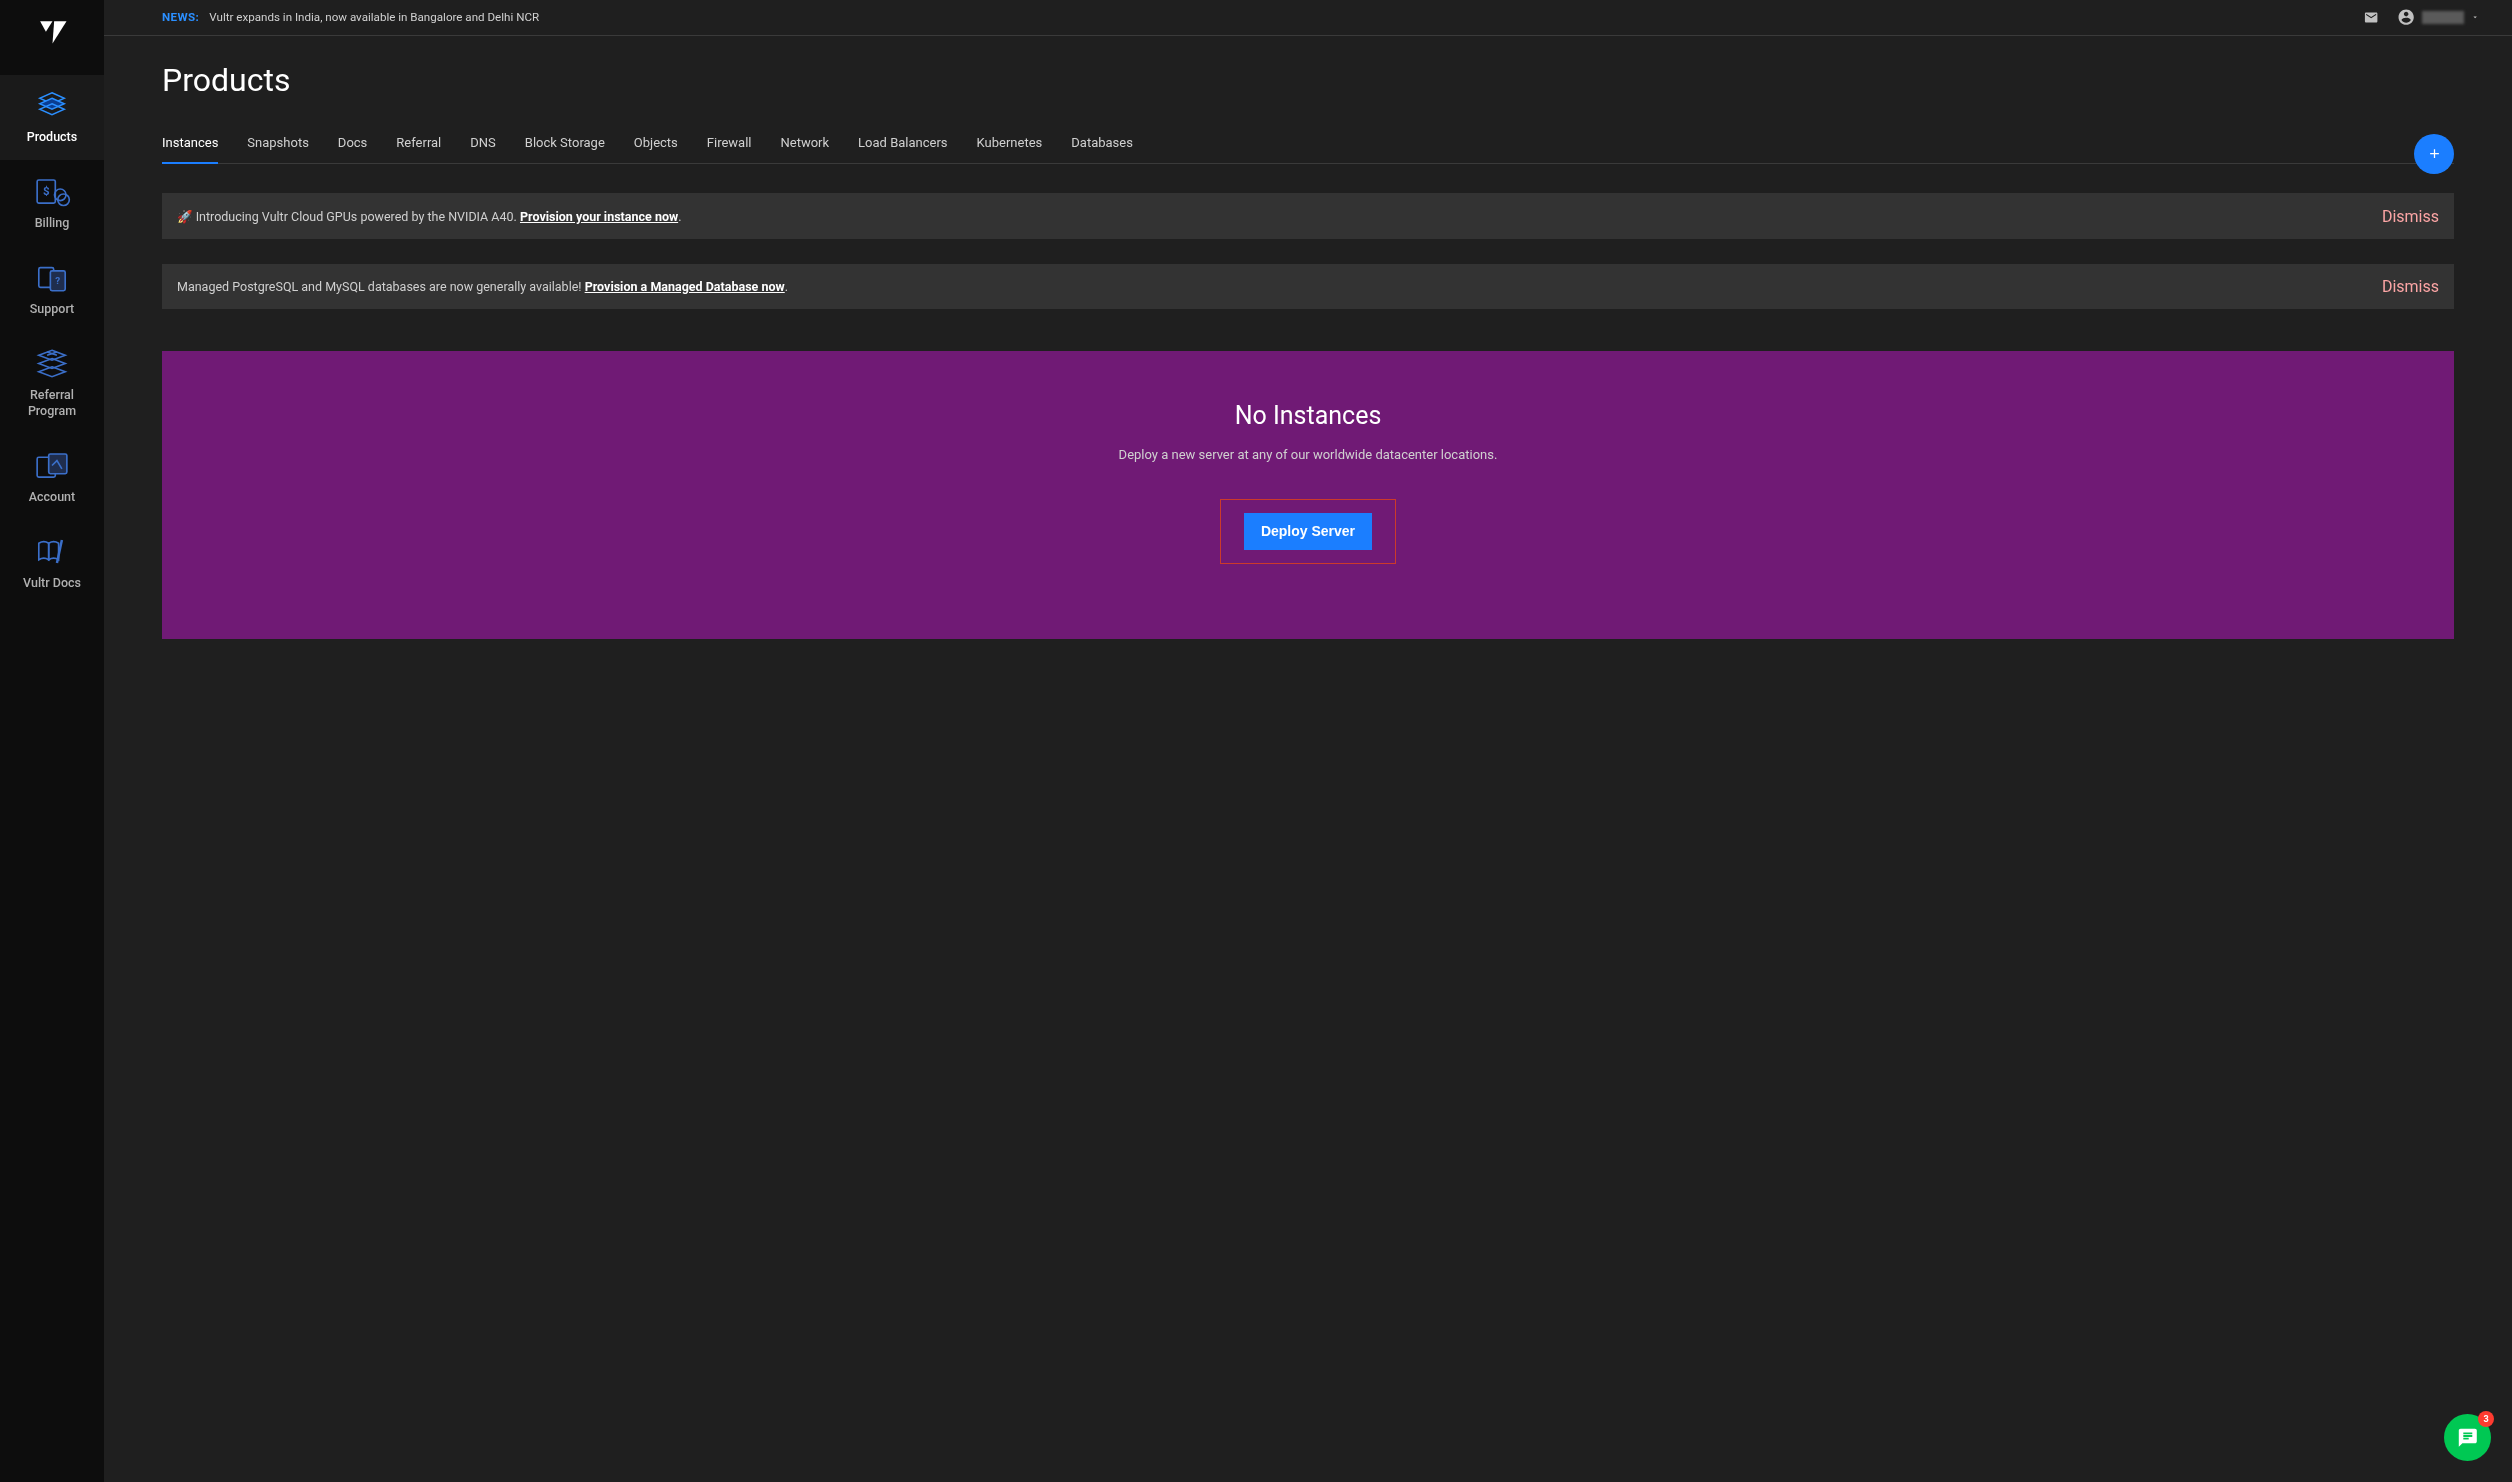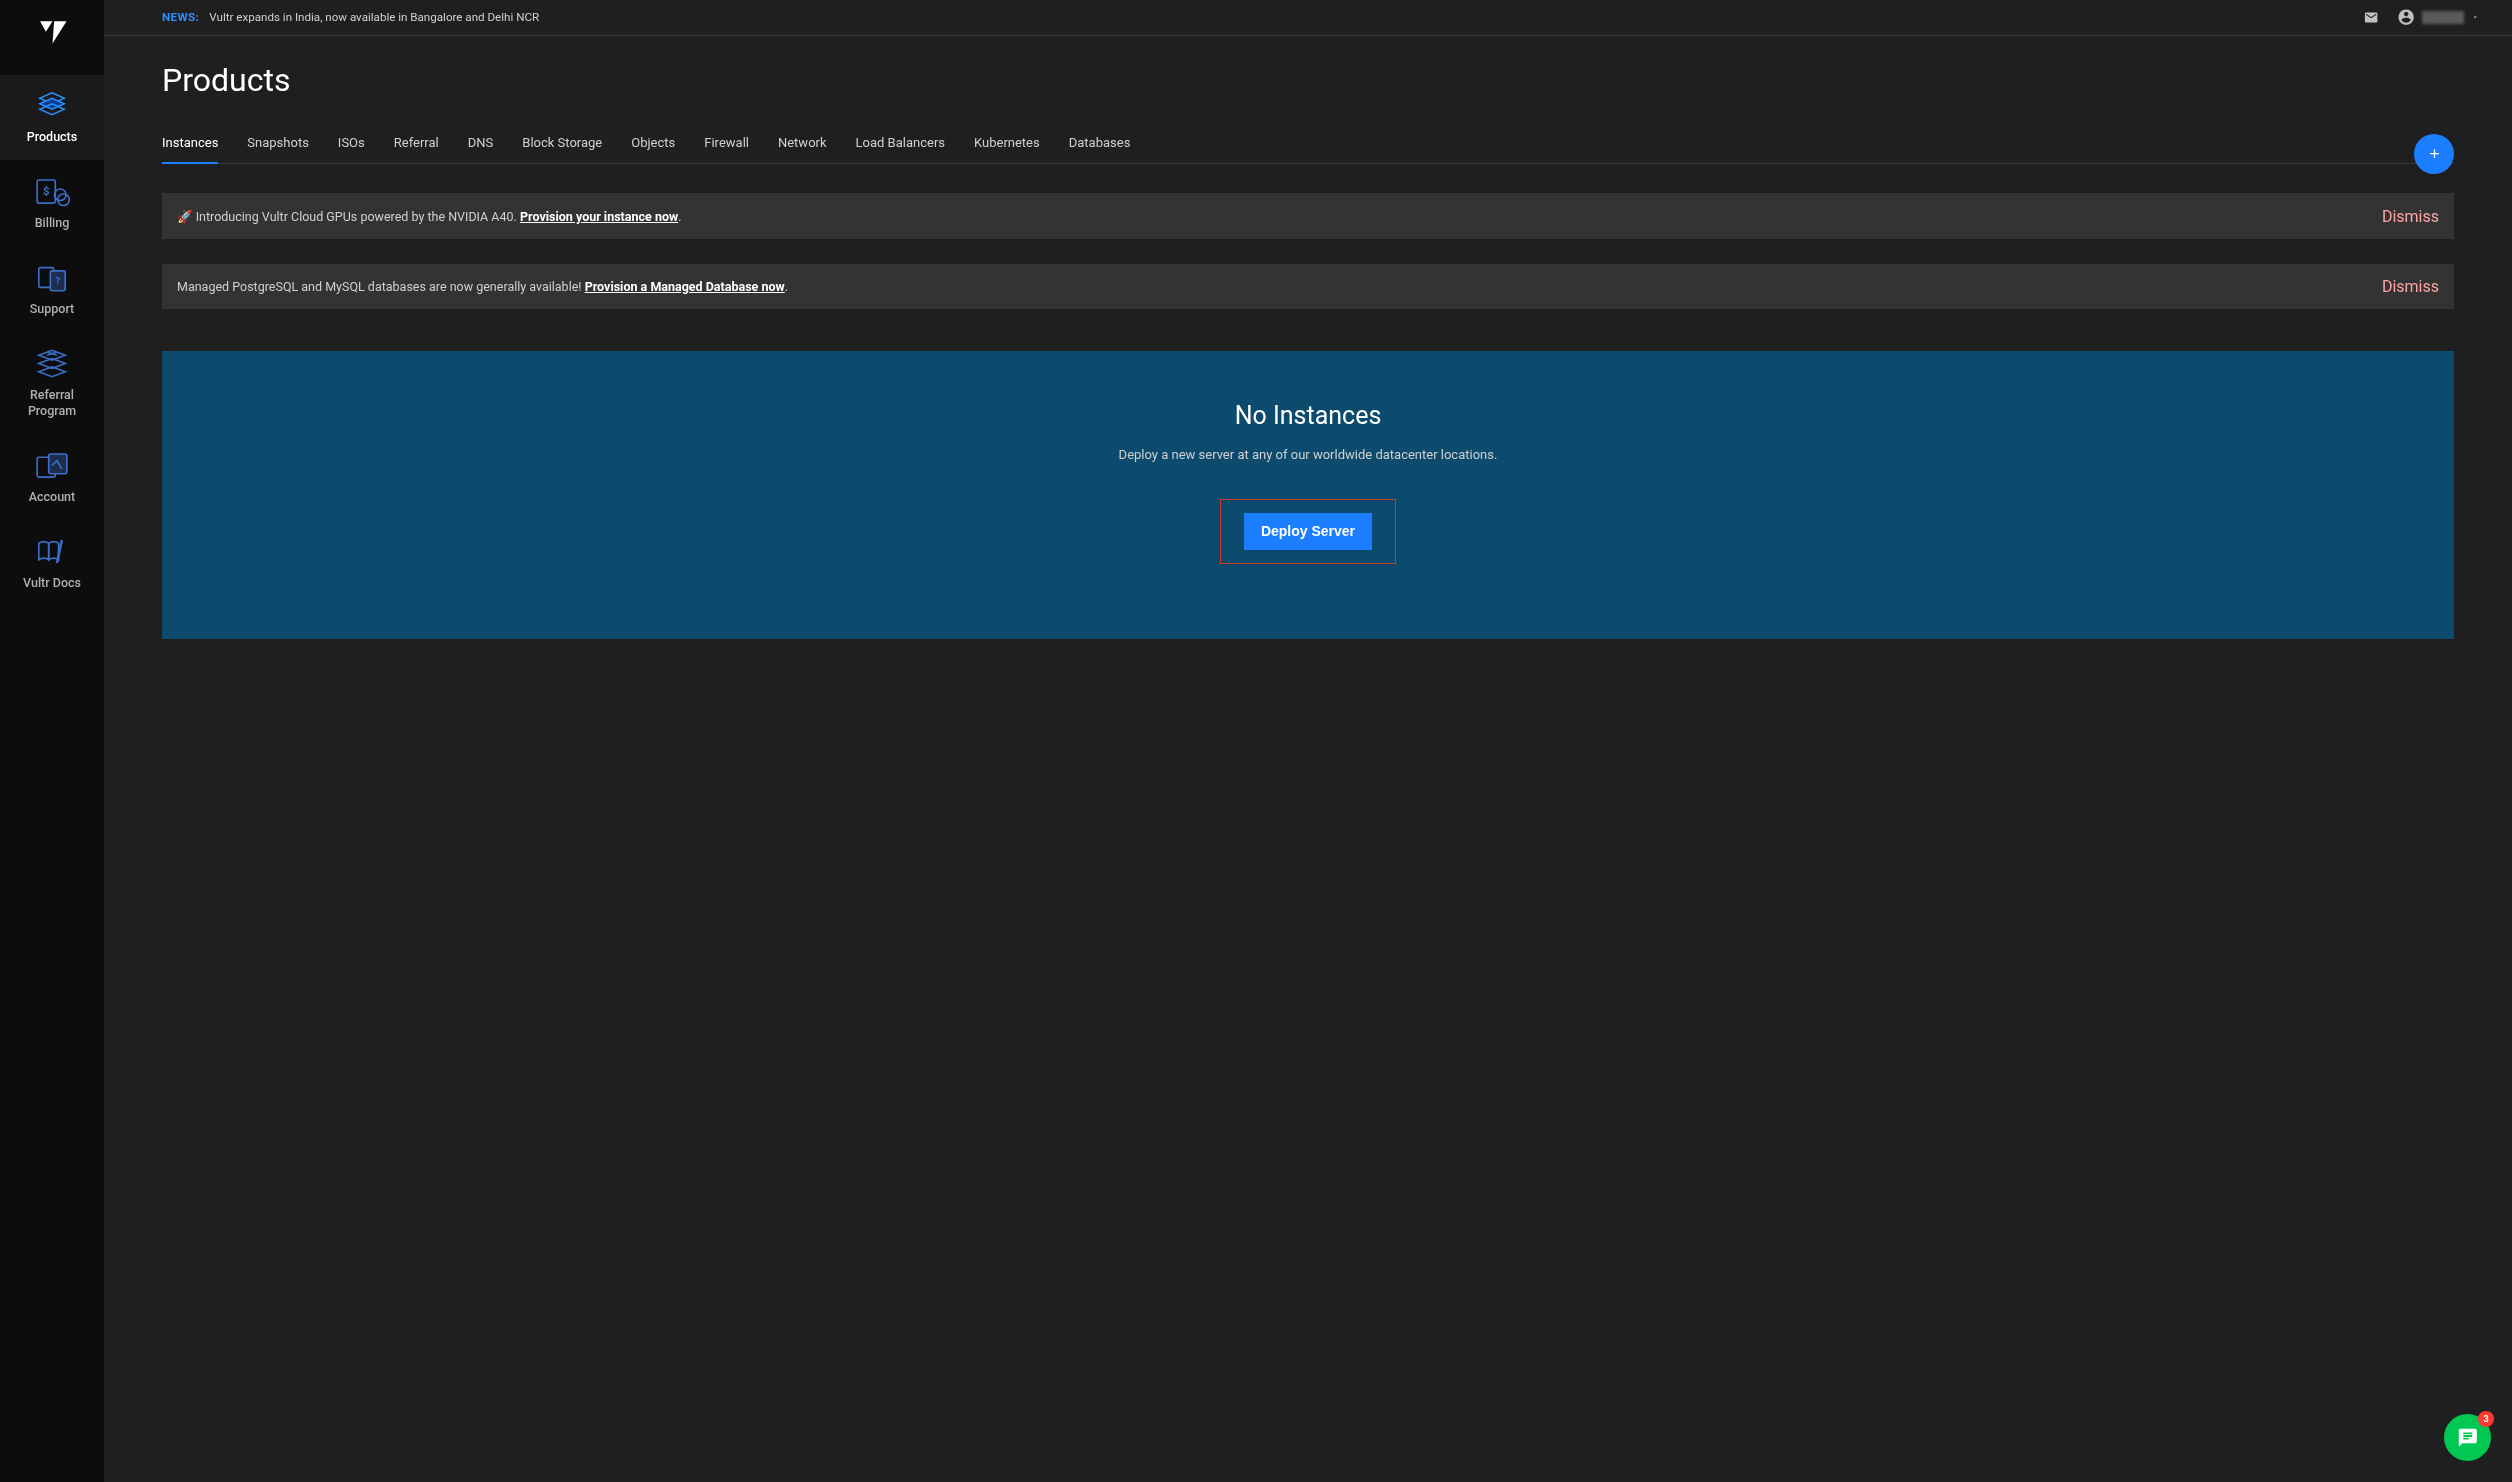--- a/index.html
+++ b/index.html
@@ -106,21 +106,21 @@
       display: flex;
       align-items: center;
       justify-content: space-between;
       font-size: 12.5px;
     }
     .notice + .notice { margin-top: 25px; }
     .notice-text a { color: #fff; font-weight: 700; }
     .dismiss { color: #fca5a5; cursor: pointer; font-size: 16px; }
     .empty-state {
       margin-top: 42px;
-      background: #0c4a6e;
+      background: #701a75;
       padding: 50px 0 75px;
       text-align: center;
     }
     .empty-title { font-size: 25px; color: #ffffff; font-weight: 400; margin-bottom: 16.6px; }
     .empty-sub { font-size: 13px; color: #d0d0d0; margin-bottom: 37px; }
     .deploy-frame {
       display: inline-block;
       border: 1.7px solid #cc3a2a;
       padding: 12.5px 23px;
     }
@@ -267,21 +267,21 @@
     </div>
   </div>
 
   <div class="content">
     <h1 class="page-title">Products</h1>
 
     <div class="tabs-row">
       <div class="tabs">
         <div class="tab active">Instances</div>
         <div class="tab">Snapshots</div>
-        <div class="tab">ISOs</div>
+        <div class="tab">Docs</div>
         <div class="tab">Referral</div>
         <div class="tab">DNS</div>
         <div class="tab">Block Storage</div>
         <div class="tab">Objects</div>
         <div class="tab">Firewall</div>
         <div class="tab">Network</div>
         <div class="tab">Load Balancers</div>
         <div class="tab">Kubernetes</div>
         <div class="tab">Databases</div>
       </div>

